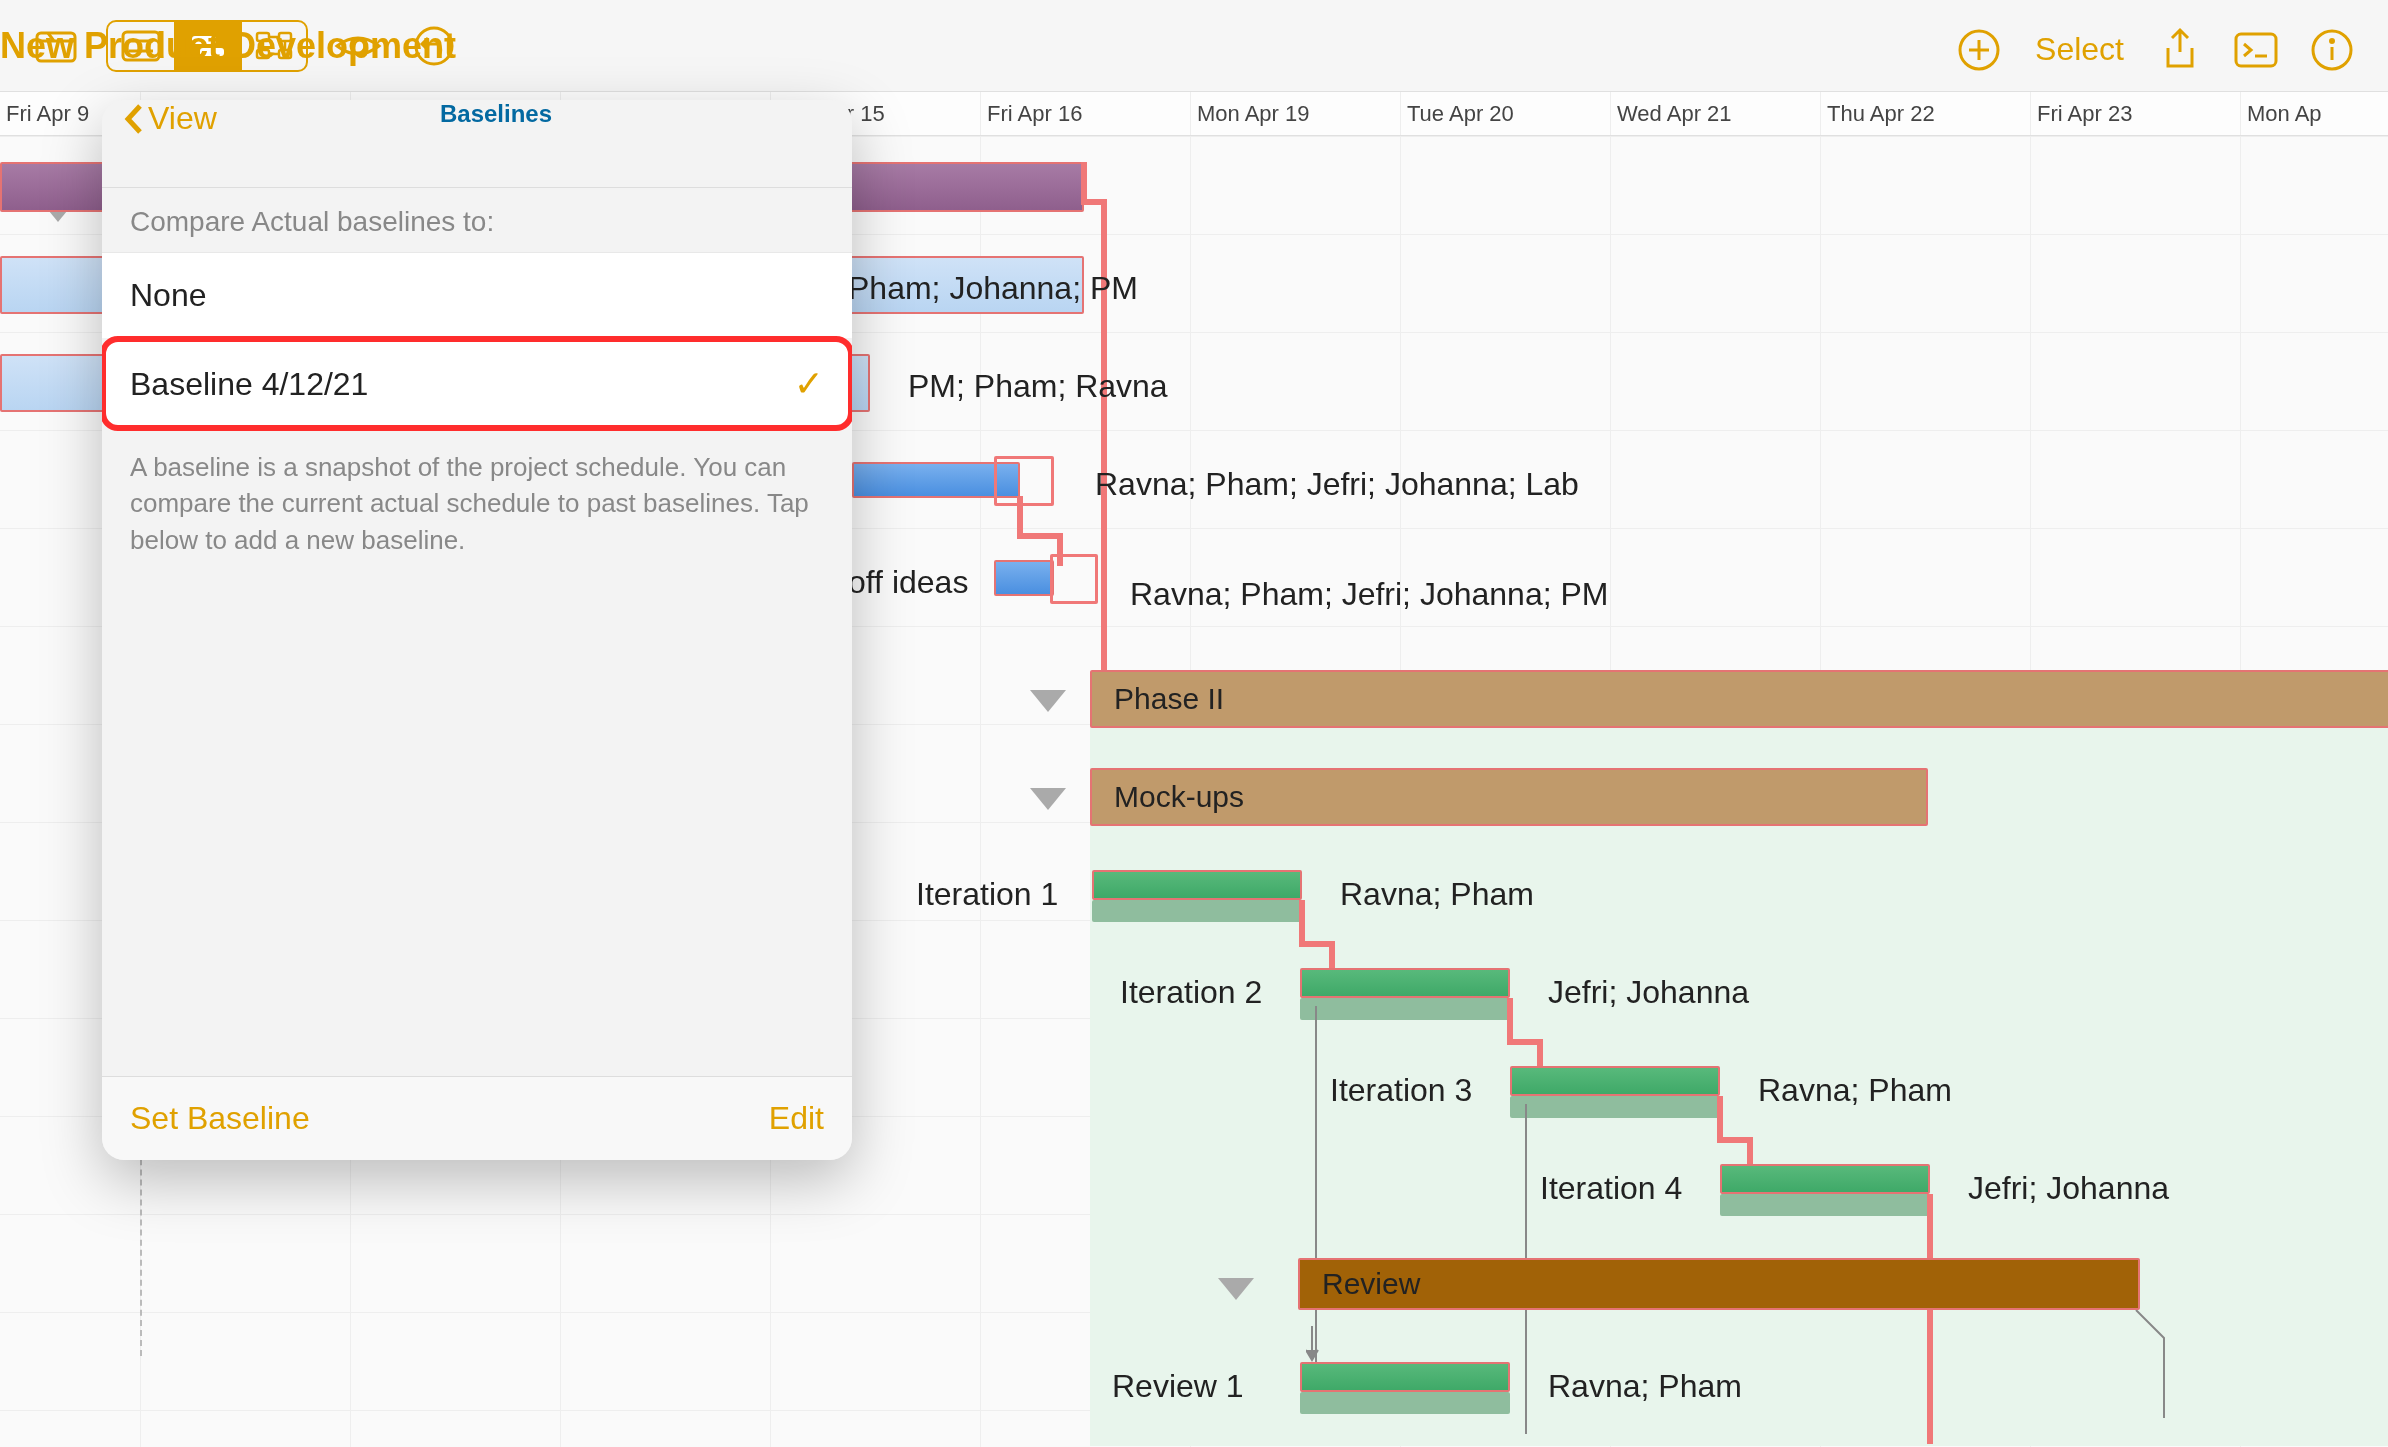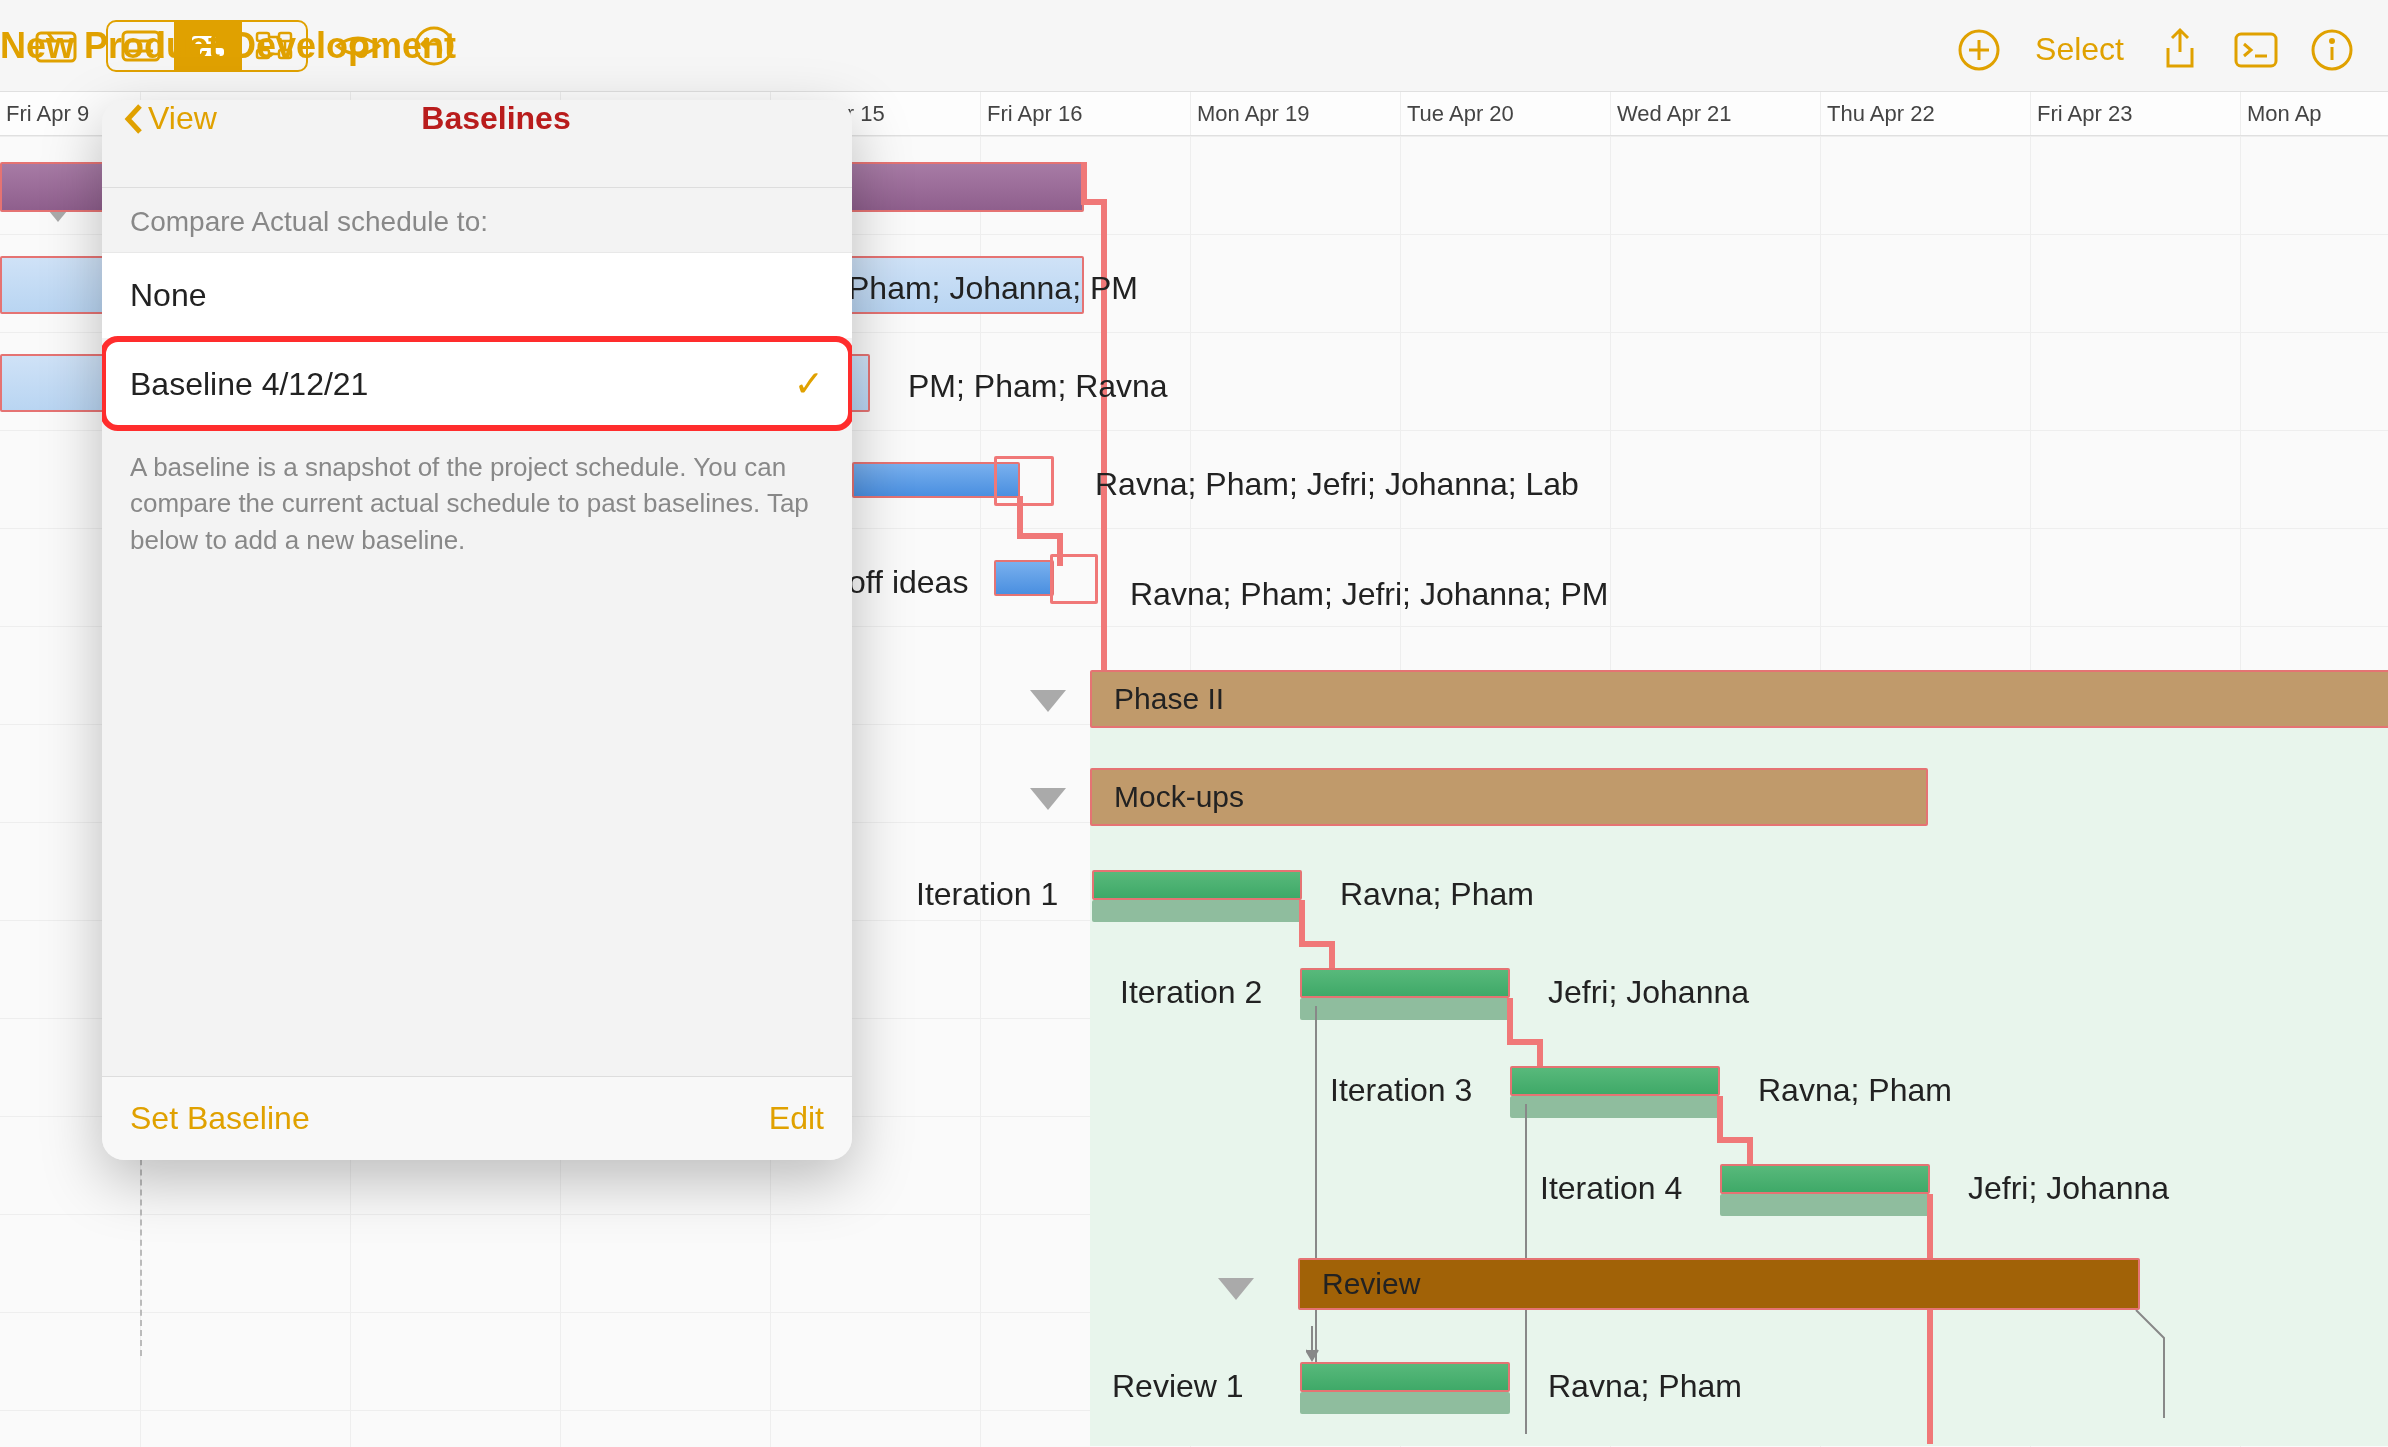--- a/index.html
+++ b/index.html
@@ -81,21 +81,21 @@
   .popover::before {
     content: ""; position: absolute; top: -16px; left: 340px;
     border-left: 20px solid transparent; border-right: 20px solid transparent;
     border-bottom: 20px solid #f3f3f3;
   }
   .pop-header {
     height: 88px; display: flex; align-items: flex-start; padding: 0 20px;
     border-bottom: 1px solid #ddd; position: relative;
   }
   .pop-back { display: flex; align-items: center; color: #e0a100; font-size: 32px; gap: 4px; }
-  .pop-title { position: absolute; left: 0; right: 0; text-align: center; font-size: 32px; font-weight: 600; color: #b91c1c; pointer-events: none; margin-left: 38px; }
+  .pop-title { position: absolute; left: 0; right: 0; text-align: center; font-size: 24px; font-weight: 600; color: #0369a1; pointer-events: none; margin-left: 38px; }
   .pop-body { flex: 1; overflow: auto; }
   .pop-section-label { padding: 18px 28px 14px; font-size: 28px; color: #888; }
   .pop-row {
     background: #fff; padding: 24px 28px; font-size: 32px; color: #222;
     display: flex; align-items: center; justify-content: space-between;
     border-top: 1px solid #e8e8e8;
   }
   .pop-row:last-of-type { border-bottom: 1px solid #e8e8e8; }
   .highlighted { outline: 6px solid #ff2d2d; outline-offset: -4px; border-radius: 16px; }
   .check { color: #e0a100; font-size: 36px; }
@@ -333,21 +333,21 @@
   <div class="pop-header">
     <div class="pop-back">
       <svg width="22" height="34" stroke="#e0a100" stroke-width="5" fill="none">
           <path d="M18 4 L6 17 L18 30"></path>
         </svg>
       <span>View</span>
     </div>
     <div class="pop-title">Baselines</div>
   </div>
   <div class="pop-body">
-    <div class="pop-section-label">Compare Actual schedule to:</div>
+    <div class="pop-section-label">Compare Actual baselines to:</div>
     <div class="pop-row">
       <span>None</span>
     </div>
     <div class="pop-row highlighted">
       <span>Baseline 4/12/21</span>
       <span class="check">✓</span>
     </div>
     <div class="pop-desc">A baseline is a snapshot of the project schedule. You can compare the current actual schedule to past baselines. Tap below to add a new baseline.</div>
   </div>
   <div class="pop-footer">

